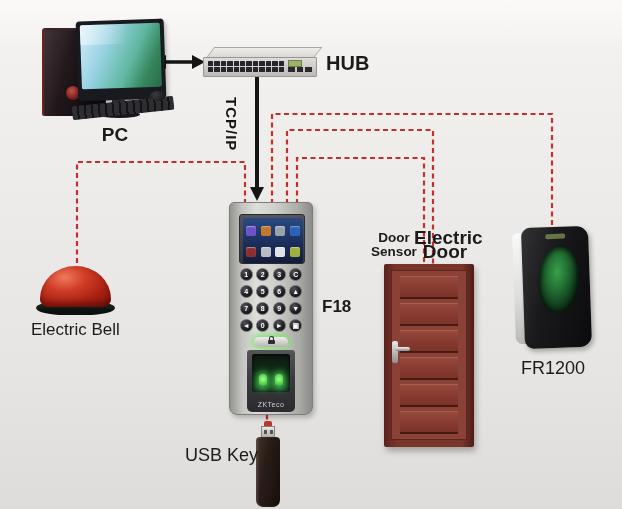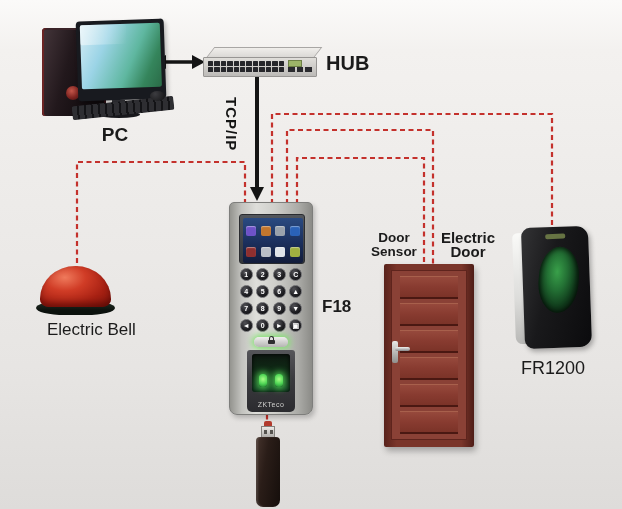--- a/index.html
+++ b/index.html
@@ -192,21 +192,21 @@
     </div>
   </div>
   <div class="label bold" style="left:326px;top:52px;font-size:20px;">HUB</div>
 
   <div class="label" id="tcpip-label">TCP/IP</div>
 
   <div class="device" id="bell">
     <div id="bell-base"></div>
     <div id="bell-dome"></div>
   </div>
-  <div class="label" style="left:47px;top:320px;font-size:17px;">Electric Bell</div>
+  <div class="label" style="left:31px;top:320px;font-size:17px;">Electric Bell</div>
 
   <div class="device" id="f18">
     <div id="f18-bezel">
       <div id="f18-screen">
           <span class="f18-icon" style="background: rgb(110, 82, 200);"></span>
           <span class="f18-icon" style="background: rgb(194, 118, 46);"></span>
           <span class="f18-icon" style="background: rgb(154, 162, 172);"></span>
           <span class="f18-icon" style="background: rgb(42, 98, 184);"></span>
           <span class="f18-icon" style="background: rgb(142, 47, 47);"></span>
           <span class="f18-icon" style="background: rgb(185, 190, 198);"></span>
@@ -244,21 +244,21 @@
       </div>
       <div id="f18-brand">ZKTeco</div>
     </div>
   </div>
   <div class="label" style="left:322px;top:297px;font-size:17px;font-weight:bold;">F18</div>
 
   <div class="label bold ctr" style="left:363px;top:231px;width:62px;font-size:13.5px;line-height:14px;">
     <div>Door</div>
     <div>Sensor</div>
   </div>
-  <div class="label bold ctr" style="left:437px;top:231px;width:62px;font-size:15px;line-height:14px;">
+  <div class="label bold ctr" style="left:414px;top:231px;width:62px;font-size:19px;line-height:14px;">
     <div>Electric</div>
     <div>Door</div>
   </div>
   <div class="device" id="door">
     <div id="door-leaf">
         <div class="door-panel"></div>
         <div class="door-panel"></div>
         <div class="door-panel"></div>
         <div class="door-panel"></div>
         <div class="door-panel"></div>
@@ -278,14 +278,15 @@
   <div class="label" style="left:521px;top:358px;font-size:18px;">FR1200</div>
 
   <div class="device" id="usb">
     <div id="usb-tip"></div>
     <div id="usb-conn">
       <span class="usb-slot" id="usb-slot-a"></span>
       <span class="usb-slot" id="usb-slot-b"></span>
     </div>
     <div id="usb-body"></div>
   </div>
+  <div class="label" style="left:185px;top:445px;font-size:18px;">USB Key</div>
 
 </div>
 
 </body></html>

